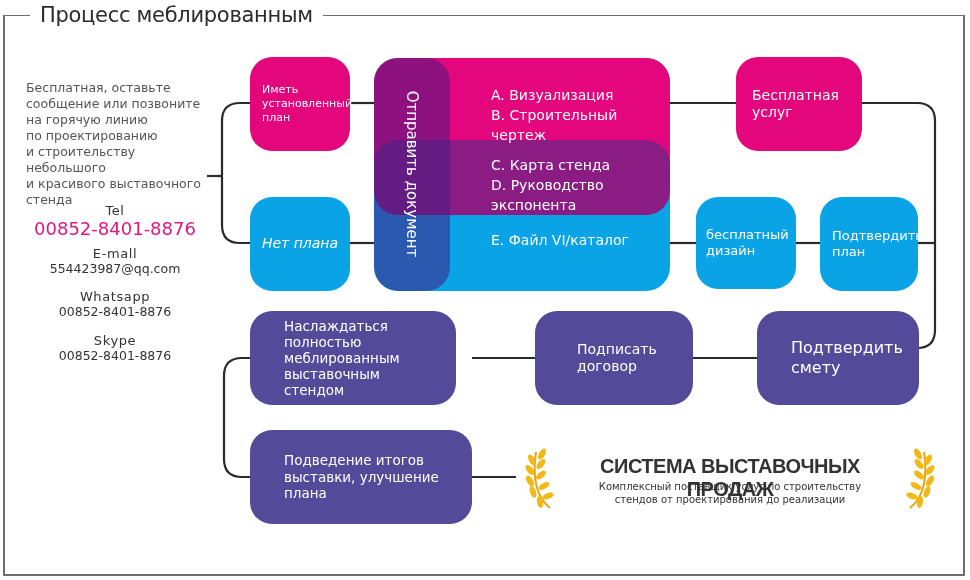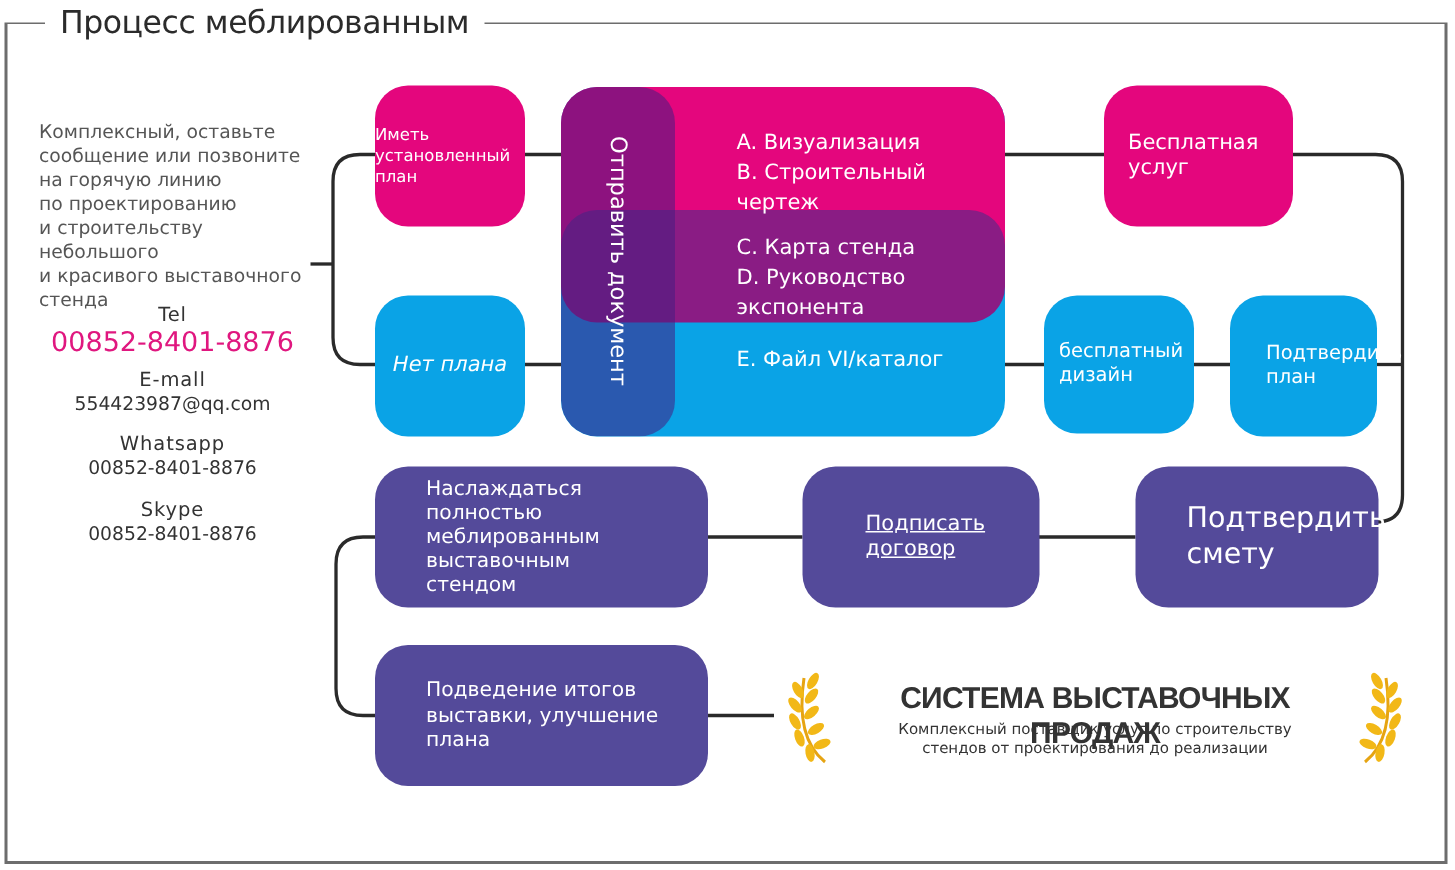--- a/index.html
+++ b/index.html
@@ -69,21 +69,21 @@
 
     <path d="M 472 358 L 535 358"></path>
 
     <path d="M 250 358 L 242 358 Q 224 358 224 376 L 224 459 Q 224 477 242 477 L 250 477"></path>
 
     <path d="M 472 477 L 516 477"></path>
   </g>
 </svg>
 
 <div class="intro">
-  <div>Комплексный, оставьте</div>
+  <div>Бесплатная, оставьте</div>
   <div>сообщение или позвоните</div>
   <div>на горячую линию</div>
   <div>по проектированию</div>
   <div>и строительству небольшого</div>
   <div>и красивого выставочного</div>
   <div>стенда</div>
 </div>
 
 <div class="contact" style="top:203px;">
   <div class="lbl">Tel</div>
@@ -95,21 +95,21 @@
 </div>
 <div class="contact" style="top:289px;">
   <div class="lbl">Whatsapp</div>
   <div class="val">00852-8401-8876</div>
 </div>
 <div class="contact" style="top:333px;">
   <div class="lbl">Skype</div>
   <div class="val">00852-8401-8876</div>
 </div>
 
-<div class="box pink" style="left:250px;top:57px;width:100px;height:94px;font-size:11px;">
+<div class="box pink" style="left:250px;top:57px;width:100px;height:94px;padding-left:12px;font-size:11px;">
   <span class="txt" style="width:84px;">Иметь установленный план</span>
 </div>
 
 <div class="bigbox">
   <div class="bb-pink"></div>
   <div class="bb-purple"></div>
   <div class="bb-col"></div>
   <div class="bb-col-text">Отправить документ</div>
   <div class="bb-item" style="top:27px;">A. Визуализация</div>
   <div class="bb-item" style="top:47px;">B. Строительный чертеж</div>
@@ -123,33 +123,33 @@
 </div>
 
 <div class="box blue" style="left:250px;top:197px;width:100px;height:94px;justify-content:center;font-size:14px;font-style:italic;">
   <span class="txt">Нет плана</span>
 </div>
 
 <div class="box blue" style="left:696px;top:197px;width:100px;height:92px;padding-left:10px;font-size:13px;">
   <span class="txt" style="width:86px;">бесплатный дизайн</span>
 </div>
 
-<div class="box blue" style="left:820px;top:197px;width:98px;height:94px;padding-left:24px;font-size:13px;">
+<div class="box blue" style="left:820px;top:197px;width:98px;height:94px;padding-left:12px;font-size:13px;">
   <span class="txt" style="width:88px;">Подтвердить план</span>
 </div>
 
-<div class="box violet" style="left:250px;top:311px;width:222px;height:94px;padding-left:34px;font-size:13.5px;">
+<div class="box violet" style="left:250px;top:311px;width:206px;height:94px;padding-left:34px;font-size:13.5px;">
   <span class="txt" style="width:160px;line-height:16px;">Наслаждаться полностью меблированным выставочным стендом</span>
 </div>
 
 <div class="box violet" style="left:535px;top:311px;width:158px;height:94px;padding-left:42px;font-size:14px;">
-  <span class="txt" style="width:100px;text-decoration:underline;">Подписать договор</span>
+  <span class="txt" style="width:100px;">Подписать договор</span>
 </div>
 
-<div class="box violet" style="left:757px;top:311px;width:162px;height:94px;padding-left:34px;font-size:19px;">
+<div class="box violet" style="left:757px;top:311px;width:162px;height:94px;padding-left:34px;font-size:16px;">
   <span class="txt" style="width:110px;">Подтвердить смету</span>
 </div>
 
 <div class="box violet" style="left:250px;top:430px;width:222px;height:94px;padding-left:34px;font-size:13.5px;">
   <span class="txt" style="width:170px;">Подведение итогов выставки, улучшение плана</span>
 </div>
 
 <svg class="laurel" style="left:524px;top:448px;" width="36" height="62" viewBox="0 0 36 62">
   <g fill="#f2b817">
     <path d="M26 60 Q6 44 12 4" stroke="#e6a412" stroke-width="2" fill="none"></path>

